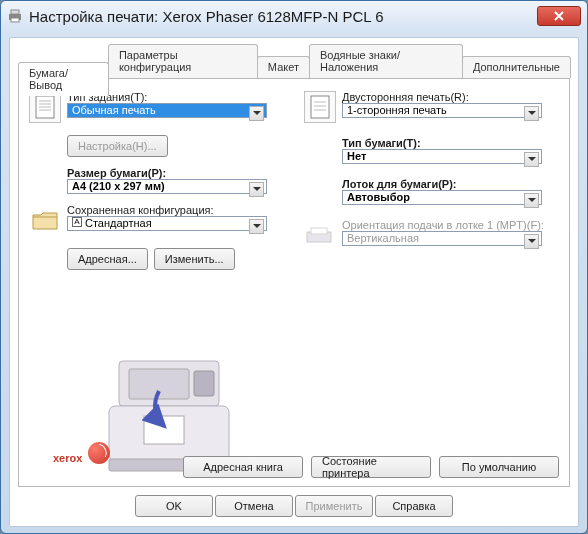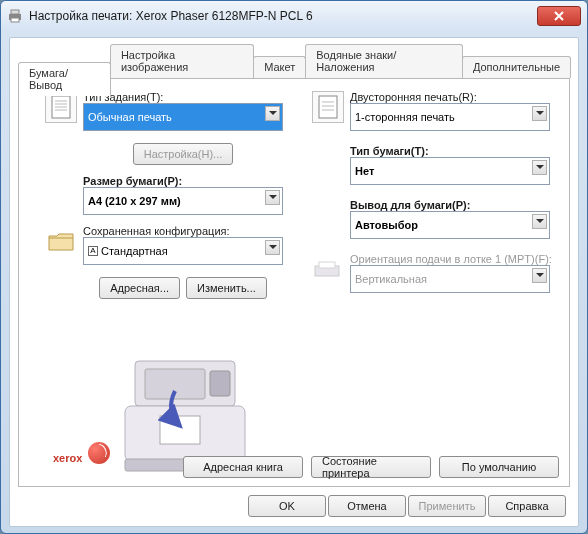--- a/index.html
+++ b/index.html
@@ -1,49 +1,49 @@
 <!DOCTYPE html>
 <html><head>
 <meta charset="utf-8">
 <style>
   * { box-sizing: border-box; font-family: "Segoe UI", Tahoma, sans-serif; font-size: 11px; }
   body { margin: 0; background: #6b8ba4; width: 588px; height: 534px; }
   .window { width: 588px; height: 534px; background: linear-gradient(#d7e4f2, #c8d9ec); border: 1px solid #3a6ea5; border-radius: 6px; overflow: hidden; }
   .titlebar { height: 30px; background: linear-gradient(#f0f5fb, #d5e3f3); display: flex; align-items: center; padding: 0 6px; }
   .titlebar-icon { width: 16px; height: 16px; margin-right: 6px; }
-  .titlebar-title { flex: 1; color: #1a1a1a; font-size: 12px; }
+  .titlebar-title { flex: 1; color: #1a1a1a; font-size: 15px; }
   .close-btn { width: 44px; height: 20px; background: linear-gradient(#e86a5e, #c83b2f); border: 1px solid #8a2a22; border-radius: 3px; display: flex; align-items: center; justify-content: center; color: #fff; font-weight: bold; font-size: 12px; }
   .client { margin: 6px 8px 8px 8px; background: #fff; border: 1px solid #b7c8da; border-radius: 2px; height: 490px; padding: 6px 8px 8px 8px; position: relative; }
   .tabs { display: flex; align-items: flex-end; border-bottom: 1px solid #b8b8b8; }
   .tab { padding: 4px 10px 5px 10px; border: 1px solid #b8b8b8; border-bottom: none; background: #f5f5f5; margin-right: -1px; border-radius: 3px 3px 0 0; position: relative; color: #333; }
   .tab.active { background: #fff; top: 18px; z-index: 2; }
-  .tab-body { border: 1px solid #b8b8b8; border-top: none; padding: 12px 10px 10px 26px; height: 408px; position: relative; background: #fff; }
+  .tab-body { border: 1px solid #b8b8b8; border-top: none; padding: 12px 10px 10px 10px; height: 408px; position: relative; background: #fff; }
   .cols { display: flex; gap: 20px; }
   .col { flex: 1; position: relative; }
   .group { margin-bottom: 10px; }
   .label-row { display: flex; align-items: flex-start; gap: 6px; margin-bottom: 2px; }
   .label { color: #1a1a1a; }
   .icon-box { width: 32px; height: 32px; border: 1px solid #c0c0c0; background: #fafafa; display: flex; align-items: center; justify-content: center; flex-shrink: 0; }
   .icon-box.noframe { border: none; background: transparent; }
-  .combo { display: flex; width: 200px; height: 28px; border: 1px solid #8f9db3; background: #fff; align-items: center; padding: 0 4px; position: relative; }
+  .combo { display: flex; width: 200px; height: 15px; border: 1px solid #8f9db3; background: #fff; align-items: flex-start; padding: 0 4px; position: relative; }
   .combo.sel { background: #2f8de4; color: #fff; }
   .combo .caret { position: absolute; right: 2px; top: 2px; width: 15px; height: 15px; border: 1px solid #b0b0b0; background: linear-gradient(#f5f5f5,#dedede); display: flex; align-items: center; justify-content: center; }
   .caret::after { content: ""; border: 4px solid transparent; border-top-color: #333; margin-top: 3px; }
   .btn { height: 22px; padding: 0 10px; border: 1px solid #8c8c8c; background: linear-gradient(#f8f8f8,#e6e6e6); border-radius: 3px; display: inline-flex; align-items: center; justify-content: center; color: #1a1a1a; }
   .btn.disabled { color: #999; }
-  .row-right { display: flex; justify-content: center; gap: 6px; margin-top: 12px; }
+  .row-right { display: flex; justify-content: flex-start; gap: 6px; margin-top: 12px; }
   .indent { margin-left: 38px; font-weight: bold; }
   .indent2 { margin-left: 38px; width: 200px; }
   .printer-img { position: absolute; left: 60px; top: 250px; width: 160px; height: 140px; }
   .xerox-logo { position: absolute; left: 34px; bottom: 22px; color: #c7372a; font-weight: bold; font-size: 22px; font-family: Arial, sans-serif; display: flex; align-items: flex-end; gap: 6px; }
   .xerox-ball { width: 22px; height: 22px; border-radius: 50%; background: radial-gradient(circle at 30% 30%, #ff7a6e, #c7372a); position: relative; }
   .xerox-ball::after { content: ""; position: absolute; left: 9px; top: 3px; width: 10px; height: 10px; border: 1.5px solid #fff; border-left: none; border-bottom: none; transform: rotate(20deg); border-radius: 0 10px 0 0; }
   .bottom-btns { position: absolute; right: 10px; bottom: 8px; display: flex; gap: 8px; }
   .bottom-btns .btn { width: 120px; }
-  .ok-row { display: flex; justify-content: flex-end; gap: 2px; padding: 8px 4px 0 4px; }
+  .ok-row { display: flex; justify-content: center; gap: 2px; padding: 8px 4px 0 4px; }
   .ok-row .btn { width: 78px; }
   .disabled-label { color: #999; }
   .sq-sym { display: inline-block; width: 10px; height: 10px; border: 1px solid #666; text-align: center; line-height: 8px; font-size: 8px; margin-right: 3px; vertical-align: middle; }
   .col-right .combo { width: 200px; }
   .col-right .group { margin-bottom: 14px; }
 </style>
 </head>
 <body>
 
 <div class="window">
@@ -59,21 +59,21 @@
     <div class="close-btn">
       <svg width="10" height="10" viewBox="0 0 10 10">
           <path d="M1 1 L9 9 M9 1 L1 9" stroke="#fff" stroke-width="2"></path>
         </svg>
     </div>
   </div>
 
   <div class="client">
     <div class="tabs">
       <div class="tab active">Бумага/Вывод</div>
-      <div class="tab">Настройка изображения</div>
+      <div class="tab">Параметры конфигурация</div>
       <div class="tab">Макет</div>
       <div class="tab">Водяные знаки/Наложения</div>
       <div class="tab">Дополнительные</div>
     </div>
 
     <div class="tab-body">
       <div class="cols">
 
         <div class="col">
           <div class="group">
@@ -173,21 +173,21 @@
 
           <div class="group indent">
             <div class="label">Тип бумаги(Т):</div>
             <div class="combo">
               <span>Нет</span>
               <div class="caret"></div>
             </div>
           </div>
 
           <div class="group indent">
-            <div class="label">Вывод для бумаги(Р):</div>
+            <div class="label">Лоток для бумаги(Р):</div>
             <div class="combo">
               <span>Автовыбор</span>
               <div class="caret"></div>
             </div>
           </div>
 
           <div class="group">
             <div class="label-row">
               <div class="icon-box noframe" style="opacity:0.6">
                 <svg width="30" height="22" viewBox="0 0 30 22">

